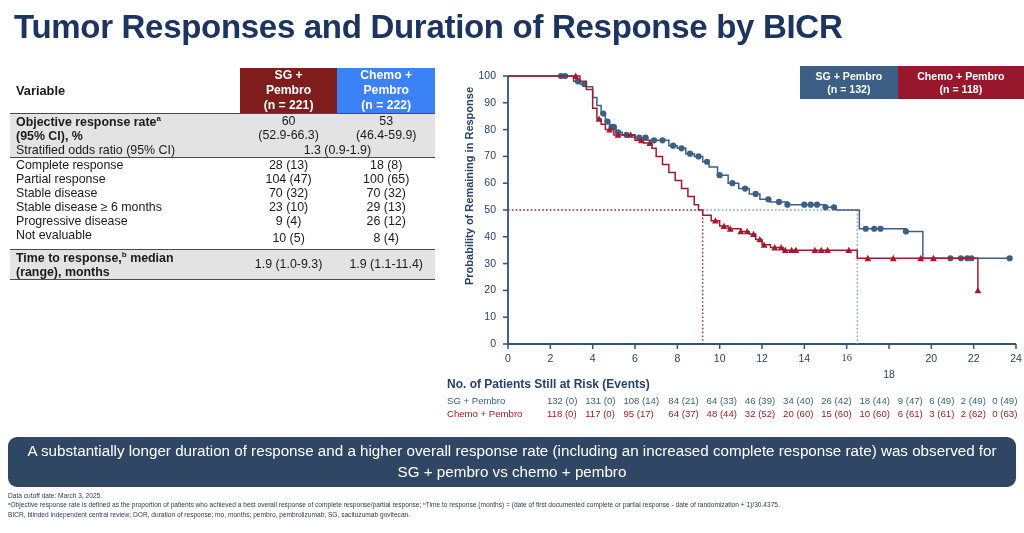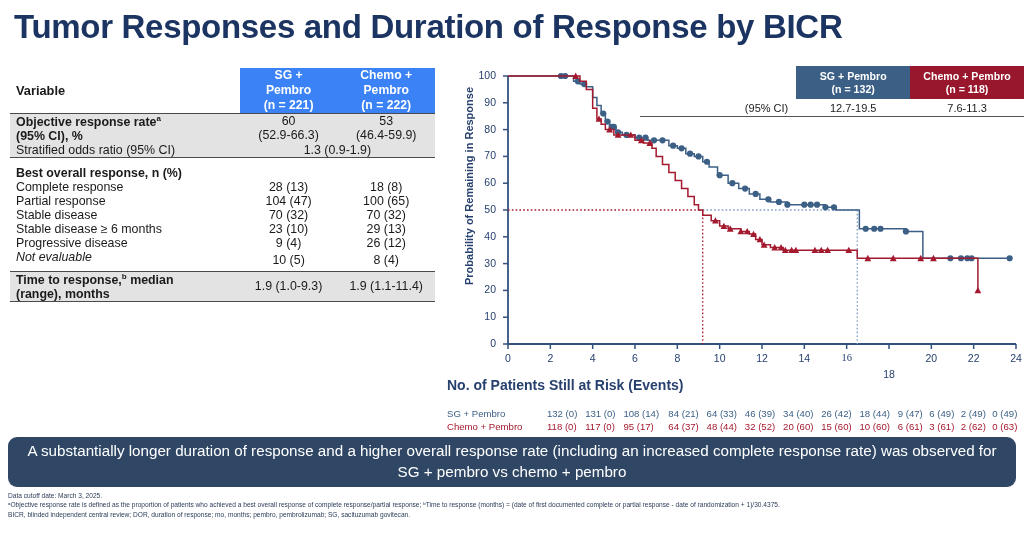--- a/index.html
+++ b/index.html
@@ -21,21 +21,21 @@
   
   .ltable { position: absolute; left: 10px; top: 68px; width: 425px;
             border-collapse: collapse; font-size: 12.4px; color: #1a1a1a; }
   .ltable td { padding: 0; vertical-align: middle; }
   .ltable .c-var { width: 225px; padding-left: 6px; }
   .ltable .c-a, .ltable .c-b { width: 98px; text-align: center; }
   .hdr-cell {
     color: #ffffff; font-weight: bold; text-align: center;
     font-size: 12.2px; line-height: 1.22; padding: 7px 2px 8px 2px;
   }
-  .hdr-blue { background: #3b82f6; }
+  .hdr-blue { background: #7f1d1d; }
   .hdr-red  { background: #3b82f6; }
   .hdr-var  { font-weight: bold; font-size: 12.8px; padding-left: 6px; vertical-align: bottom; padding-bottom: 8px; }
   .row-shade { background: #e3e3e3; }
   .rule-top td { border-top: 1.6px solid #4a4a4a; }
   .rule-bot td { border-bottom: 1.6px solid #4a4a4a; }
   .cell { padding: 5px 2px; }
   .bold { font-weight: bold; }
   .ind1 { padding-left: 24px; }
   .ind2 { padding-left: 46px; }
   .span2 { text-align: center; }
@@ -60,21 +60,21 @@
   .dor .v { text-align: center; width: 116px; padding: 2.5px 0; }
   .dor .hb { background: #3c5f86; color: #fff; font-weight: bold; text-align: center;
              font-size: 10.6px; line-height: 1.2; padding: 4px 2px; }
   .dor .hr { background: #99172c; color: #fff; font-weight: bold; text-align: center;
              font-size: 10.6px; line-height: 1.2; padding: 4px 2px; }
   .dor .ruleT { border-top: 1.4px solid #555; }
   .dor .ruleB { border-bottom: 1.4px solid #555; }
 
   
   .risk { position: absolute; left: 447px; top: 377px; width: 577px; font-size: 9.6px; }
-  .risk-title { font-weight: bold; color: #27416e; font-size: 14px; margin-bottom: 14px; }
+  .risk-title { font-weight: bold; color: #27416e; font-size: 12px; margin-bottom: 3px; }
   .risk table { border-collapse: collapse; width: 577px; }
   .risk td { padding: 1px 0; white-space: nowrap; }
   .risk .rname { font-size: 9.6px; padding-right: 4px; }
   .r-blue .rname, .r-blue td { color: #3c5f86; }
   .r-red  .rname, .r-red  td { color: #a3192e; }
   .risk .num { text-align: left; }
 
   
   .banner {
     position: absolute; left: 8px; top: 437px; width: 1008px; height: 50px;
@@ -125,25 +125,20 @@
         <span>53</span><br>
         <span>(46.4-59.9)</span>
       </td>
     </tr>
 
     <tr class="row-shade rule-bot">
       <td class="c-var cell ind1">Stratified odds ratio (95% CI)</td>
       <td class="cell span2" colspan="2">1.3 (0.9-1.9)</td>
     </tr>
 
-    <tr>
-      <td class="c-var cell bold" style="padding-top:8px;">Best overall response, n (%)</td>
-      <td class="c-a cell"></td>
-      <td class="c-b cell"></td>
-    </tr>
 
     <tr>
       <td class="c-var cell ind1">Complete response</td>
       <td class="c-a cell">28 (13)</td>
       <td class="c-b cell">18 (8)</td>
     </tr>
     <tr>
       <td class="c-var cell ind1">Partial response</td>
       <td class="c-a cell">104 (47)</td>
       <td class="c-b cell">100 (65)</td>
@@ -157,21 +152,21 @@
       <td class="c-var cell ind2">Stable disease ≥ 6 months</td>
       <td class="c-a cell">23 (10)</td>
       <td class="c-b cell">29 (13)</td>
     </tr>
     <tr>
       <td class="c-var cell ind1">Progressive disease</td>
       <td class="c-a cell">9 (4)</td>
       <td class="c-b cell">26 (12)</td>
     </tr>
     <tr>
-      <td class="c-var cell ind1" style="padding-bottom:7px;font-style:italic;">Not evaluable</td>
+      <td class="c-var cell ind1" style="padding-bottom:7px;">Not evaluable</td>
       <td class="c-a cell">10 (5)</td>
       <td class="c-b cell">8 (4)</td>
     </tr>
 
     <tr class="row-shade rule-top rule-bot">
       <td class="c-var cell bold">
         <span>Time to response,</span><sup>b</sup><span> median</span><br>
         <span>(range), months</span>
       </td>
       <td class="c-a cell">1.9 (1.0-9.3)</td>
@@ -321,25 +316,20 @@
       <td class="lbl"></td>
       <td class="hb">
         <div>SG + Pembro</div>
         <div>(n = 132)</div>
       </td>
       <td class="hr">
         <div>Chemo + Pembro</div>
         <div>(n = 118)</div>
       </td>
     </tr>
-    <tr>
-      <td class="lbl norm ruleB">(95% CI)</td>
-      <td class="v ruleB">12.7-19.5</td>
-      <td class="v ruleB">7.6-11.3</td>
-    </tr>
   </tbody>
     </table>
 
   <div class="risk">
     <div class="risk-title">No. of Patients Still at Risk (Events)</div>
     <table>
       <tbody id="risk-body">
           <tr class="r-blue">
             <td class="rname">SG + Pembro</td>
             <td class="num">132 (0)</td>

